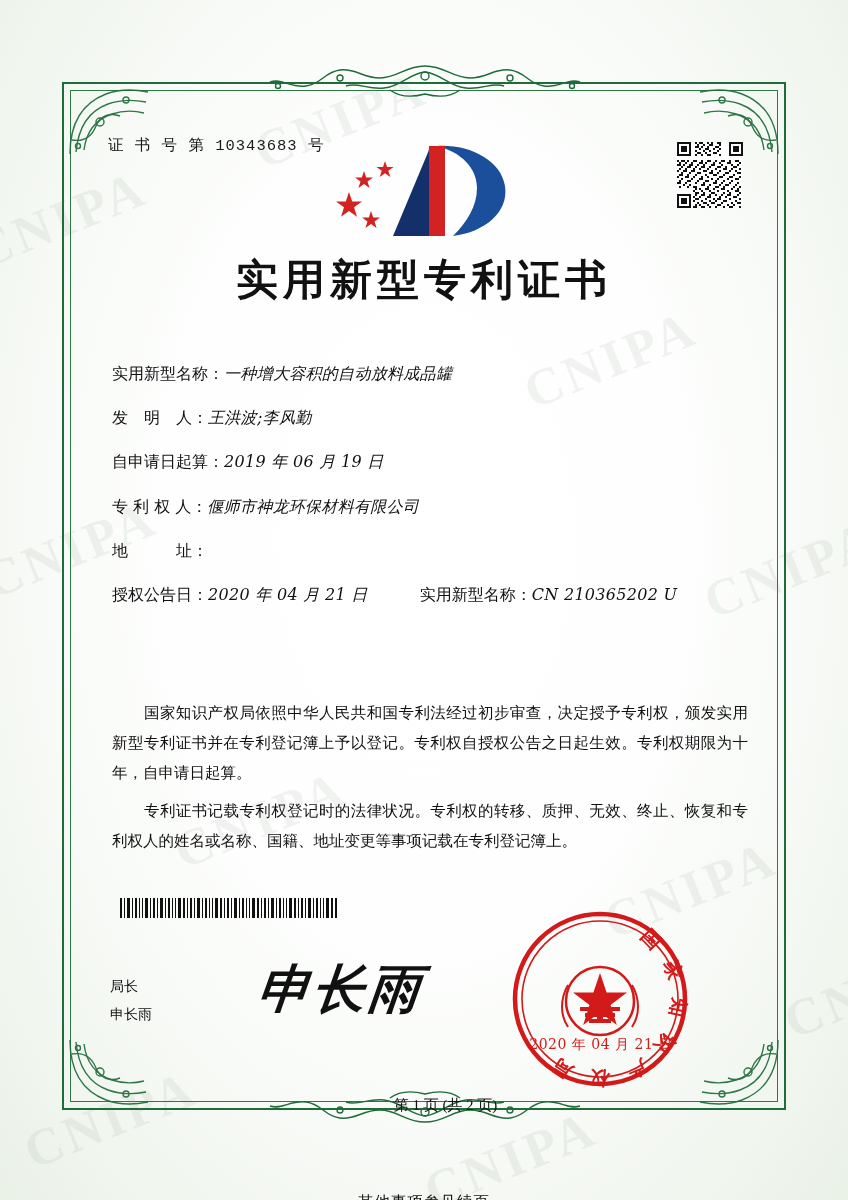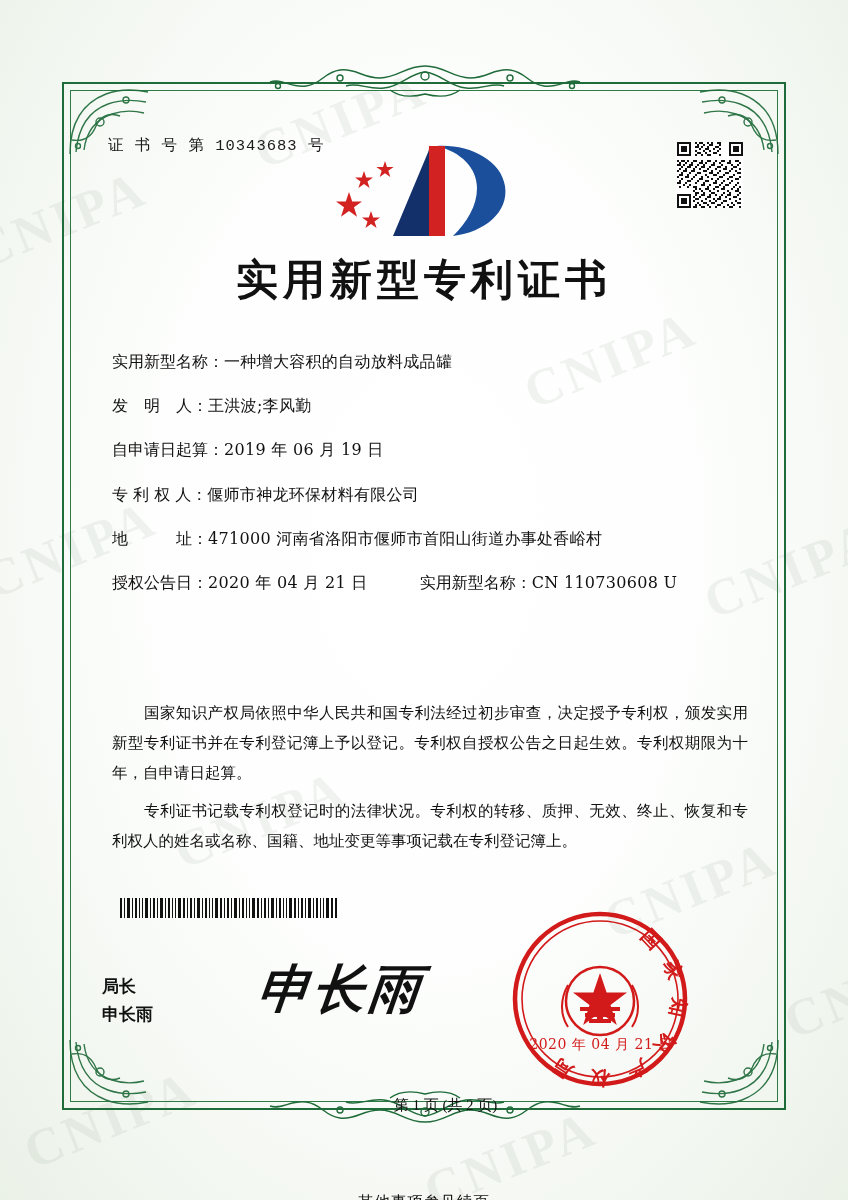--- a/index.html
+++ b/index.html
@@ -121,41 +121,42 @@
     font-weight: bold;
     letter-spacing: 5px;
     color: #111;
     font-family: Liberation Mono, monospace;
   }
 
   
   .fields {
     position: absolute;
     left: 112px;
-    top: 352px;
+    top: 364px;
     width: 626px;
   }
   .field-row {
     display: flex;
     align-items: baseline;
     margin-bottom: 25px;
     font-size: 16px;
     line-height: 1.2;
   }
   .f-label {
     white-space: pre;
     font-family: "DejaVu Serif", "Liberation Serif", serif;
     font-size: 16px;
     color: #111;
   }
   .f-value {
     font-family: "DejaVu Serif", "Liberation Serif", serif;
     font-size: 16px;
     color: #111;
     letter-spacing: 0.3px;
+    font-style: italic;
   }
   .row-two-col {
     display: flex;
     align-items: baseline;
     margin-bottom: 14px;
     font-size: 16px;
   }
   .col-gap {
     width: 52px;
     flex: 0 0 auto;
@@ -183,27 +184,26 @@
     position: absolute;
     left: 120px;
     top: 898px;
     width: 218px;
     height: 20px;
   }
 
   
   .sig-label {
     position: absolute;
-    left: 102px;
+    left: 110px;
     top: 972px;
-    font-size: 17px;
+    font-size: 14px;
     line-height: 28px;
     font-family: "DejaVu Serif", "Liberation Serif", serif;
     color: #111;
-    font-weight: bold;
   }
   .sig-script {
     position: absolute;
     left: 258px;
     top: 955px;
     font-size: 52px;
     font-family: "DejaVu Serif", "Liberation Serif", serif;
     font-weight: bold;
     font-style: italic;
     color: #111;
@@ -600,28 +600,27 @@
     <div class="field-row">
       <span class="f-label">自申请日起算：</span>
       <span class="f-value">2019 年 06 月 19 日</span>
     </div>
     <div class="field-row">
       <span class="f-label">专 利 权 人：</span>
       <span class="f-value">偃师市神龙环保材料有限公司</span>
     </div>
     <div class="field-row">
       <span class="f-label">地　　　址：</span>
-      <span class="f-value">471000 河南省洛阳市偃师市首阳山街道办事处香峪村</span>
     </div>
     <div class="row-two-col">
       <span class="f-label">授权公告日：</span>
       <span class="f-value">2020 年 04 月 21 日</span>
       <span class="col-gap"></span>
       <span class="f-label">实用新型名称：</span>
-      <span class="f-value">CN 110730608 U</span>
+      <span class="f-value">CN 210365202 U</span>
     </div>
   </div>
 
   <div class="paras">
     <p>国家知识产权局依照中华人民共和国专利法经过初步审查，决定授予专利权，颁发实用新型专利证书并在专利登记簿上予以登记。专利权自授权公告之日起生效。专利权期限为十年，自申请日起算。</p>
     <p>专利证书记载专利权登记时的法律状况。专利权的转移、质押、无效、终止、恢复和专利权人的姓名或名称、国籍、地址变更等事项记载在专利登记簿上。</p>
   </div>
 
   <svg class="barcode" viewBox="0 0 218 20" preserveAspectRatio="none">
     <g fill="#111">

